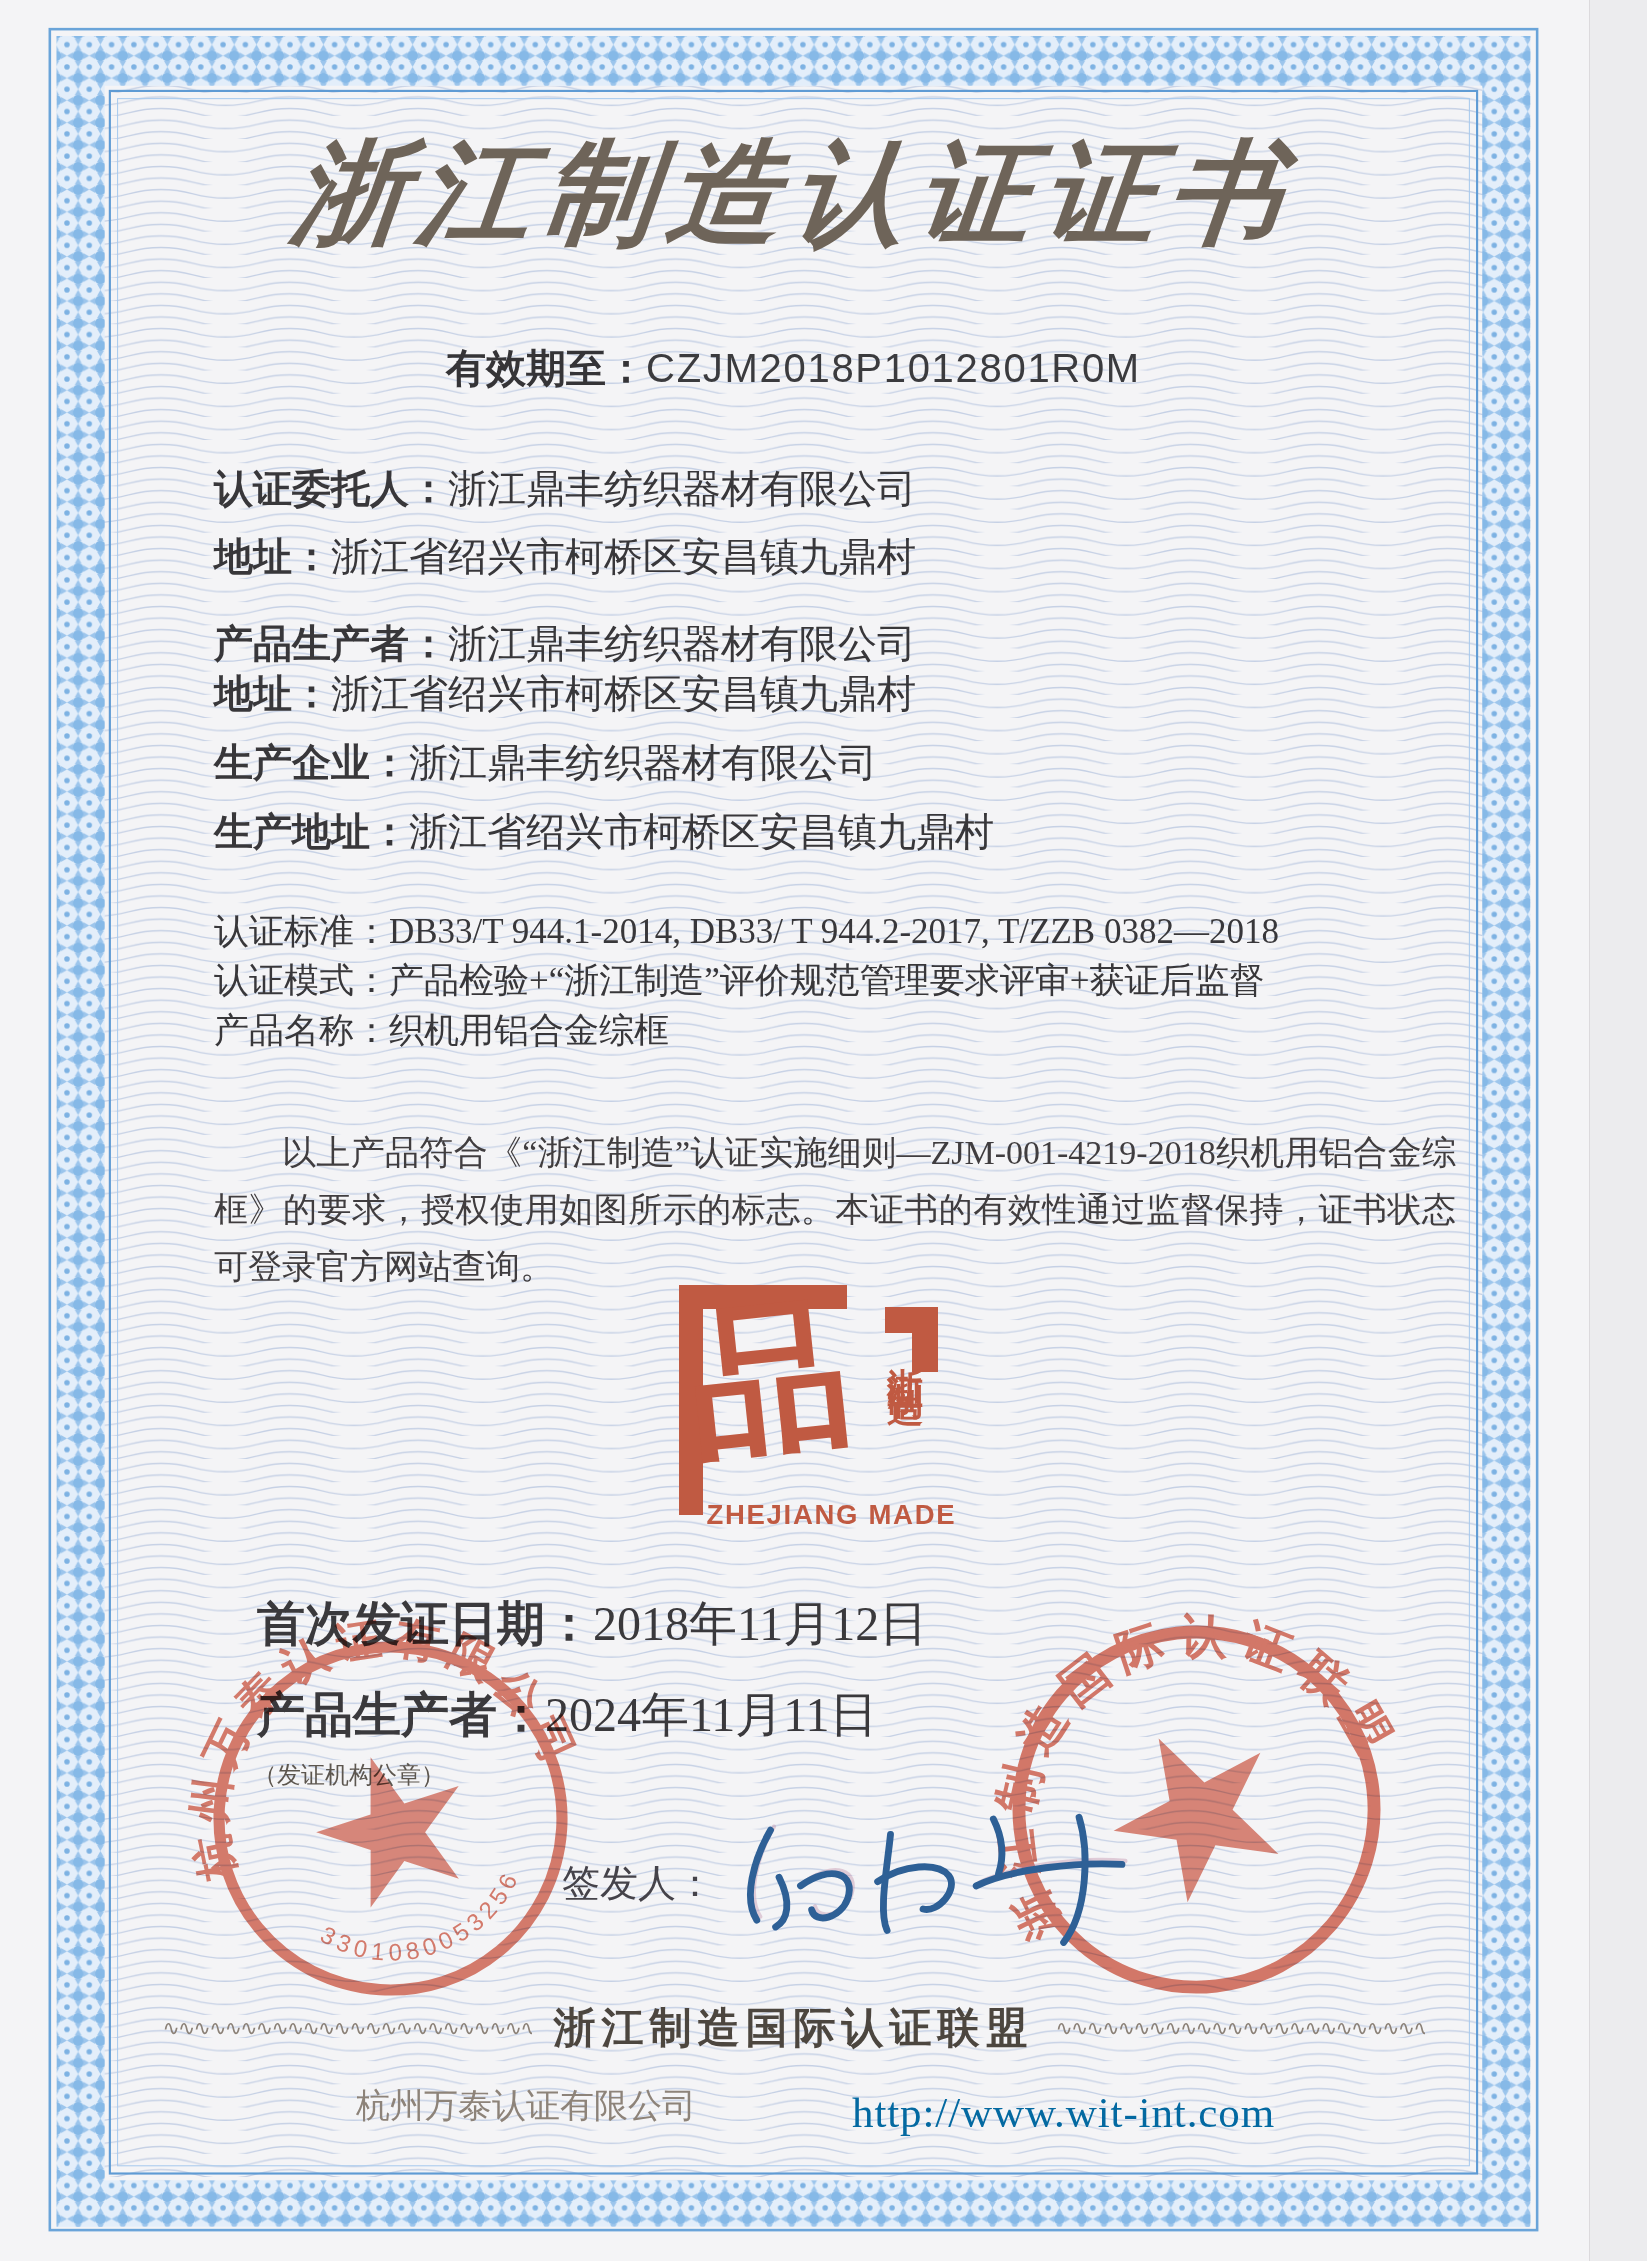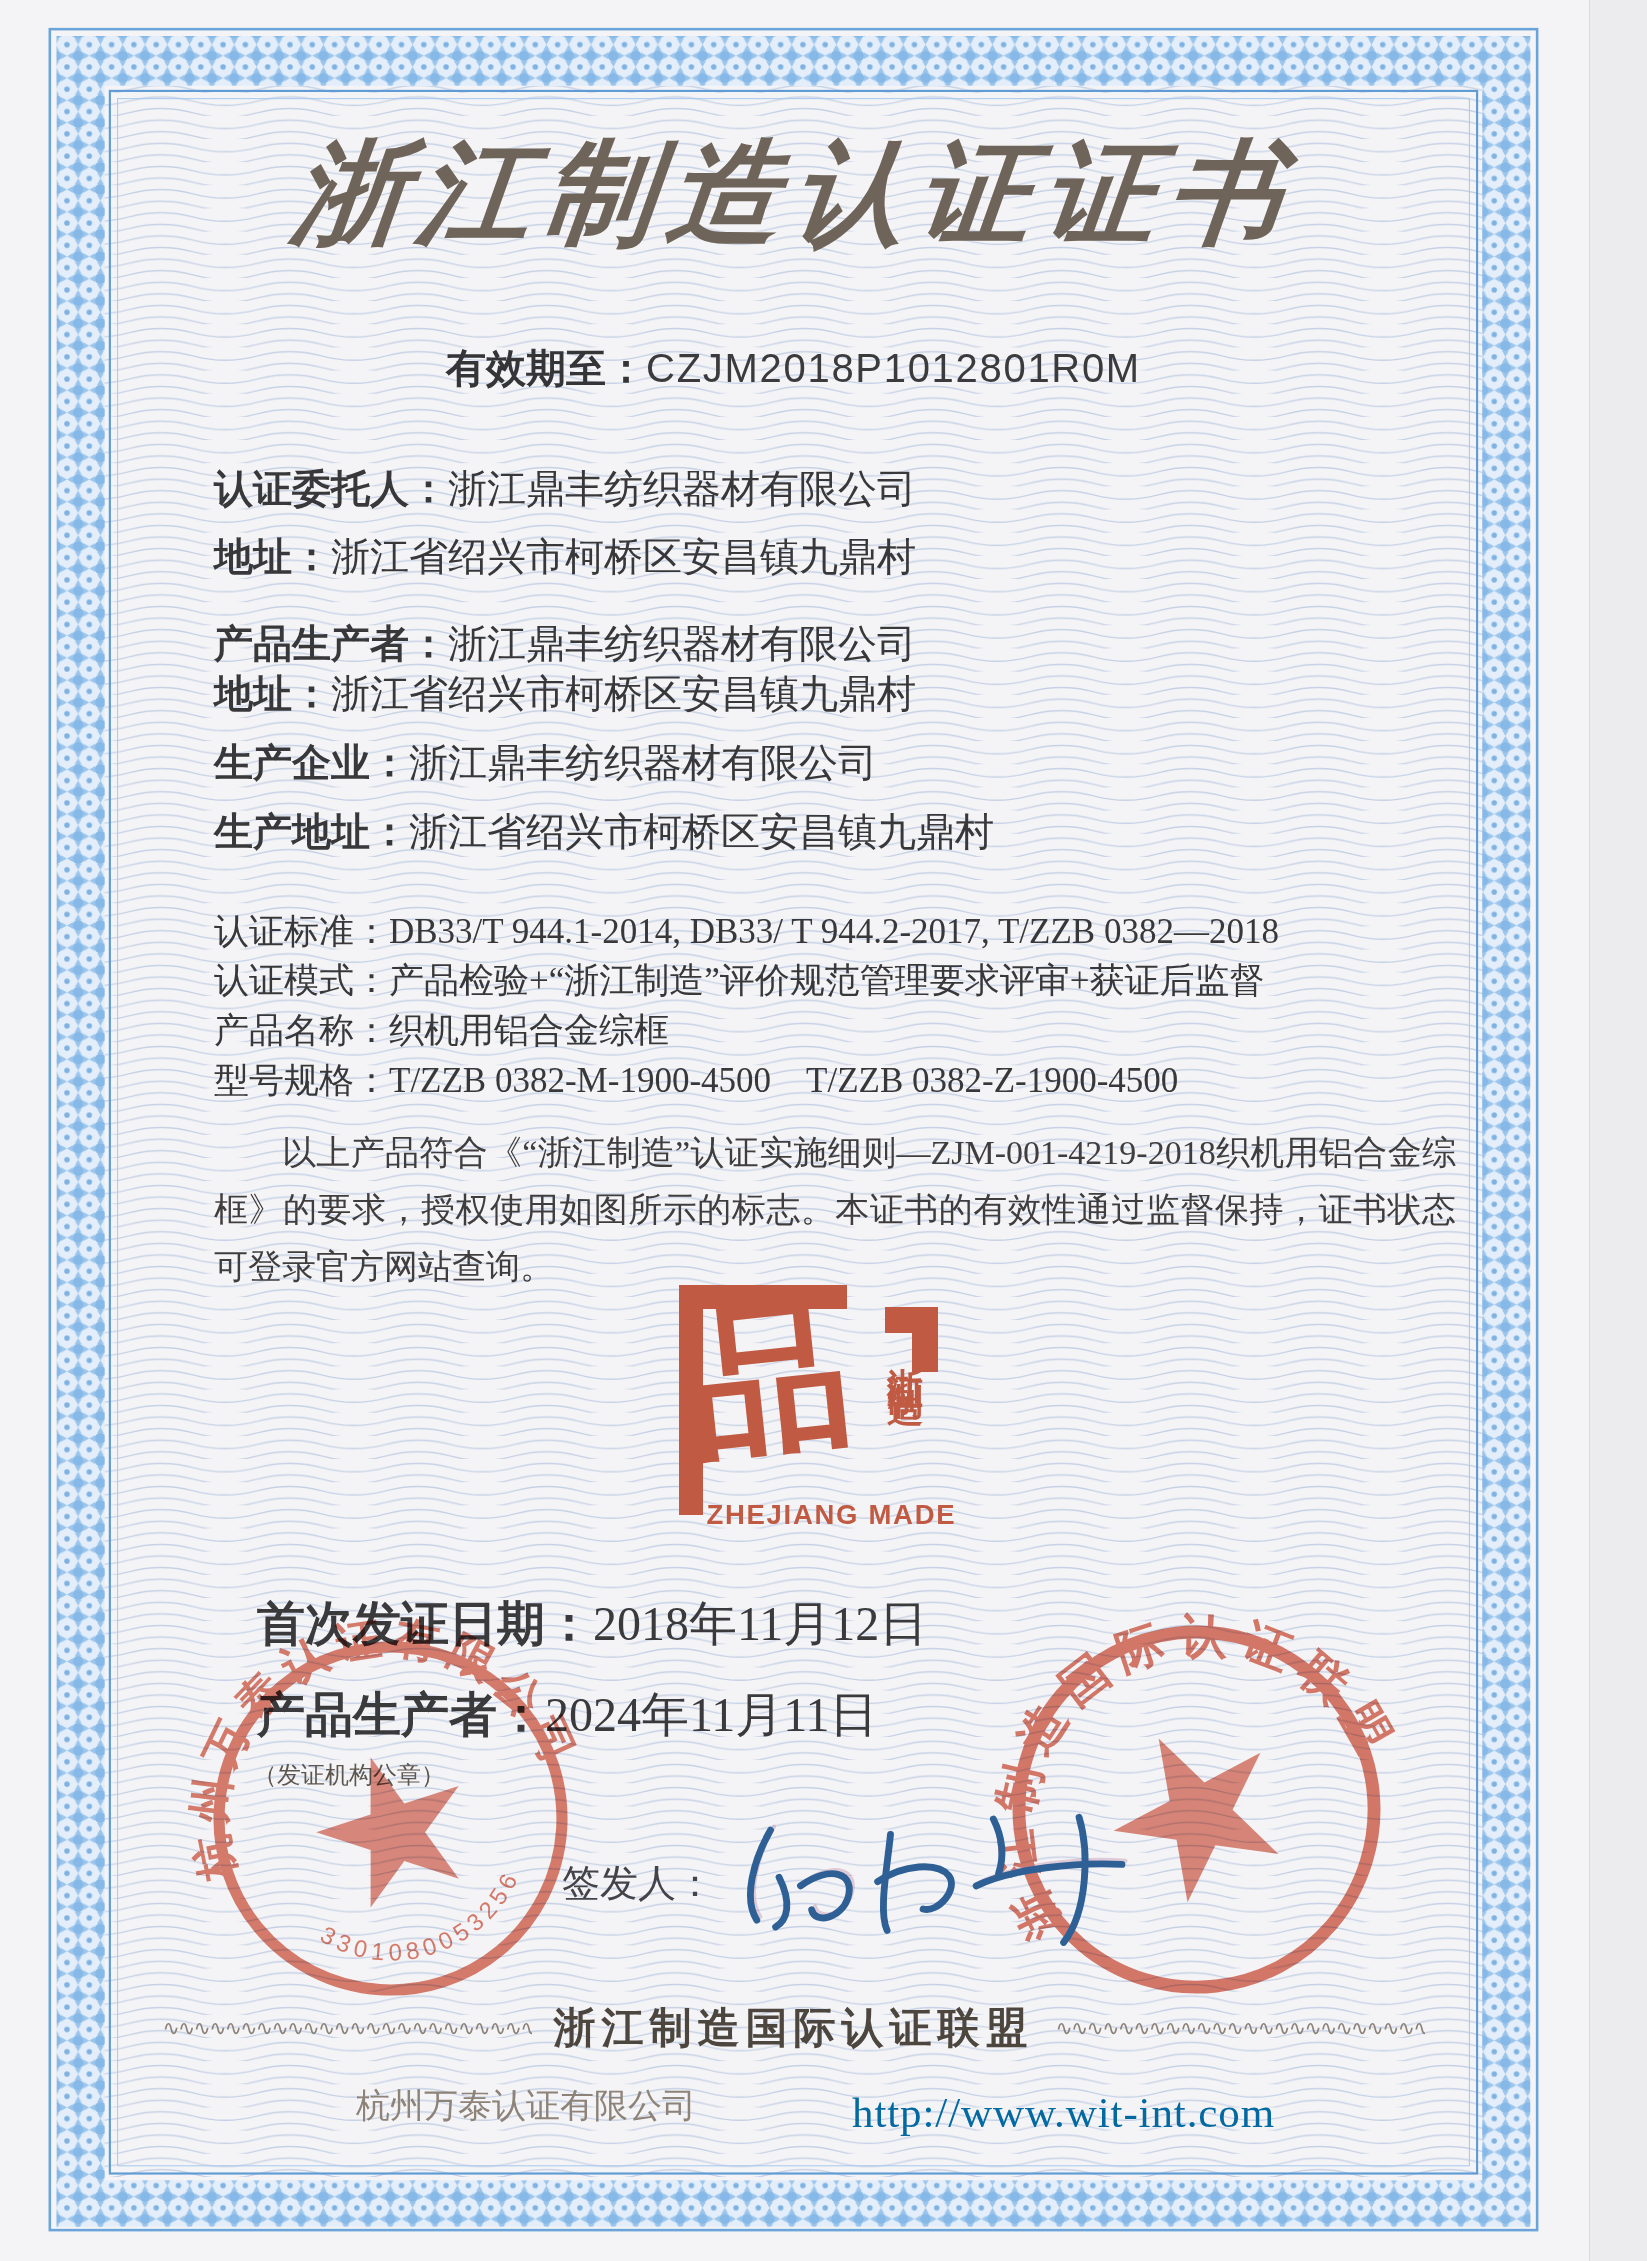--- a/index.html
+++ b/index.html
@@ -119,23 +119,20 @@
 
     <div class="spec" style="top:908px">
       <b>认证标准：</b><span>DB33/T 944.1-2014, DB33/ T 944.2-2017, T/ZZB 0382—2018</span>
     </div>
     <div class="spec" style="top:957px">
       <b>认证模式：</b><span>产品检验+“浙江制造”评价规范管理要求评审+获证后监督</span>
     </div>
     <div class="spec" style="top:1007px">
       <b>产品名称：</b><span>织机用铝合金综框</span>
     </div>
-    <div class="spec" style="top:1057px">
-      <b>型号规格：</b><span>T/ZZB 0382-M-1900-4500　T/ZZB 0382-Z-1900-4500</span>
-    </div>
 
     <div class="statement">以上产品符合《“浙江制造”认证实施细则—ZJM-001-4219-2018织机用铝合金综框》的要求，授权使用如图所示的标志。本证书的有效性通过监督保持，证书状态可登录官方网站查询。</div>
 
     <div class="logo">
       <div class="bar" style="left:0;top:0;width:168px;height:24px"></div>
       <div class="bar" style="left:0;top:0;width:24px;height:230px"></div>
       <div class="bar" style="left:206px;top:22px;width:53px;height:26px"></div>
       <div class="bar" style="left:233px;top:22px;width:26px;height:65px"></div>
       <div class="mark">品</div>
       <div class="side">浙江制造</div>

